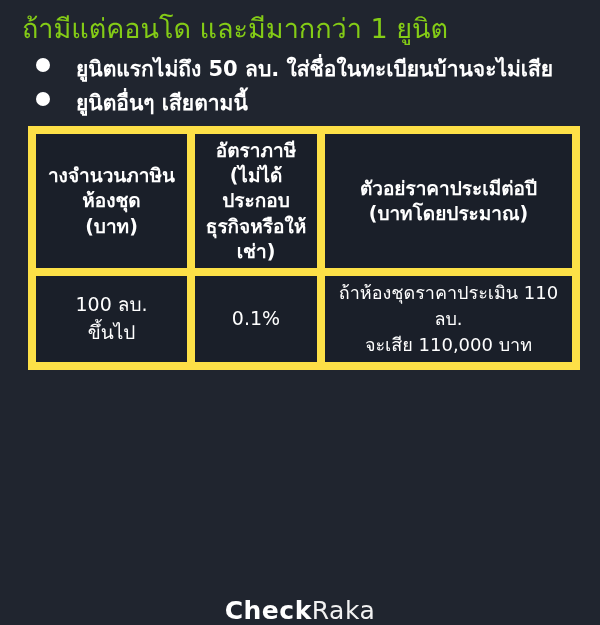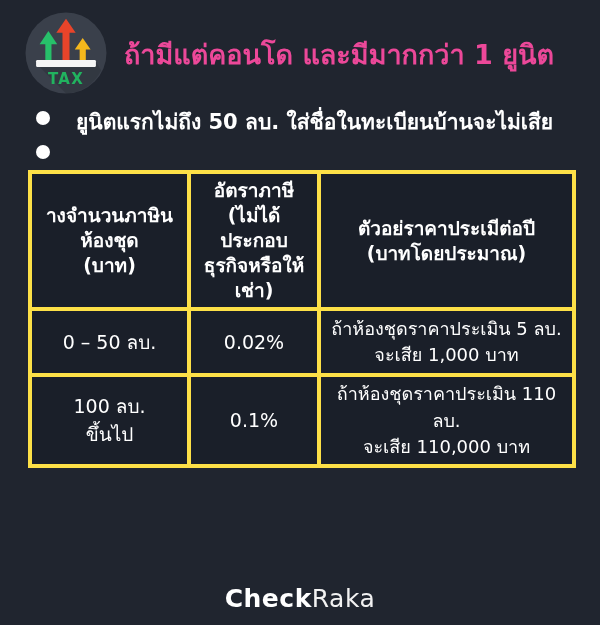--- a/index.html
+++ b/index.html
@@ -14,22 +14,22 @@
 
   
   .header {
     display: flex;
     align-items: center;
     gap: 14px;
     padding: 9px 10px 0 22px;
   }
   .tax-icon-wrap { flex: 0 0 auto; }
   .title {
-    color: #ec4899;
-    font-weight: 700;
+    color: #84cc16;
+    font-weight: 400;
     font-size: 27px;
     line-height: 1.45;
     white-space: nowrap;
   }
 
   
   .bullets {
     list-style: none;
     margin: 10px 18px 0 36px;
   }
@@ -51,21 +51,21 @@
   }
 
   
   table.tax-table {
     margin: 6px auto 0 28px;
     width: 544px;
     border-collapse: collapse;
     table-layout: fixed;
   }
   .tax-table th, .tax-table td {
-    border: 4px solid #fde047;
+    border: 8px solid #fde047;
     background: #1a1f29;
     color: #ffffff;
     text-align: center;
     vertical-align: middle;
     white-space: pre-line;
     padding: 4px 6px;
   }
   .tax-table th {
     height: 82px;
     font-size: 19px;
@@ -80,65 +80,48 @@
   }
   .col-price  { width: 159px; }
   .col-rate   { width: 130px; }
   .col-example{ width: 255px; }
   td.cell-example { font-size: 18px; }
 
   
   .footer {
     position: absolute;
     left: 0; right: 0;
-    top: 584px;
+    top: 596px;
     text-align: center;
     font-size: 25px;
     color: #ffffff;
     letter-spacing: 0.5px;
   }
   .brand-bold  { font-weight: 700; }
   .brand-light { font-weight: 400; color: #f2f2f2; }
 </style>
 </head>
 <body>
 
 <div class="page">
 
   <div class="header">
-    <span class="tax-icon-wrap">
-      <svg width="88" height="88" viewBox="0 0 100 100">
-        <circle cx="50" cy="50" r="46" fill="#3a404b"></circle>
-        <path d="M18 64 L50 96 A46 46 0 0 0 90 70 L83 58 Z" fill="rgba(0,0,0,0.12)"></path>
-
-        <polygon points="30,25 20,40 40,40" fill="#27c06a"></polygon>
-        <rect x="26.5" y="38" width="7" height="22" fill="#27c06a"></rect>
-
-        <polygon points="50,11 39,27 61,27" fill="#e8442a"></polygon>
-        <rect x="46" y="25" width="8" height="35" fill="#e8442a"></rect>
-
-        <polygon points="69,33 60,46 78,46" fill="#f5b81c"></polygon>
-        <rect x="65.5" y="44" width="7" height="16" fill="#f5b81c"></rect>
-
-        <rect x="16" y="58" width="68" height="8" rx="1.5" fill="#f5f5f5"></rect>
-        <text x="50" y="85" text-anchor="middle" font-size="17" font-weight="bold" fill="#21b35f" letter-spacing="1.5">TAX</text>
-      </svg>
-    </span>
     <div class="title">
       <div>ถ้ามีแต่คอนโด และมีมากกว่า 1 ยูนิต</div>
     </div>
   </div>
 
   <ul class="bullets">
     <li class="bullet">
       <span class="dot"></span>
       <span>ยูนิตแรกไม่ถึง 50 ลบ. ใส่ชื่อในทะเบียนบ้านจะไม่เสีย</span>
     </li>
     <li class="bullet">
       <span class="dot"></span>
+      <span>ยูนิตอื่นๆ เสียตามนี้</span>
     </li>
   </ul>
 
   <table class="tax-table">
     <colgroup>
       <col class="col-price">
       <col class="col-rate">
       <col class="col-example">
     </colgroup>
     <thead>
@@ -147,26 +130,20 @@
 (บาท)</th>
         <th>อัตราภาษี
 (ไม่ได้ประกอบ
 ธุรกิจหรือให้เช่า)</th>
         <th>ตัวอย่ราคาประเมีต่อปี
 (บาทโดยประมาณ)</th>
       </tr>
     </thead>
     <tbody>
       <tr>
-        <td class="cell-range">0 – 50 ลบ.</td>
-        <td class="cell-rate">0.02%</td>
-        <td class="cell-example">ถ้าห้องชุดราคาประเมิน 5 ลบ.
-จะเสีย 1,000 บาท</td>
-      </tr>
-      <tr>
         <td class="cell-range">100 ลบ.
 ขึ้นไป</td>
         <td class="cell-rate">0.1%</td>
         <td class="cell-example">ถ้าห้องชุดราคาประเมิน 110 ลบ.
 จะเสีย 110,000 บาท</td>
       </tr>
     </tbody>
   </table>
 
   <div class="footer">

